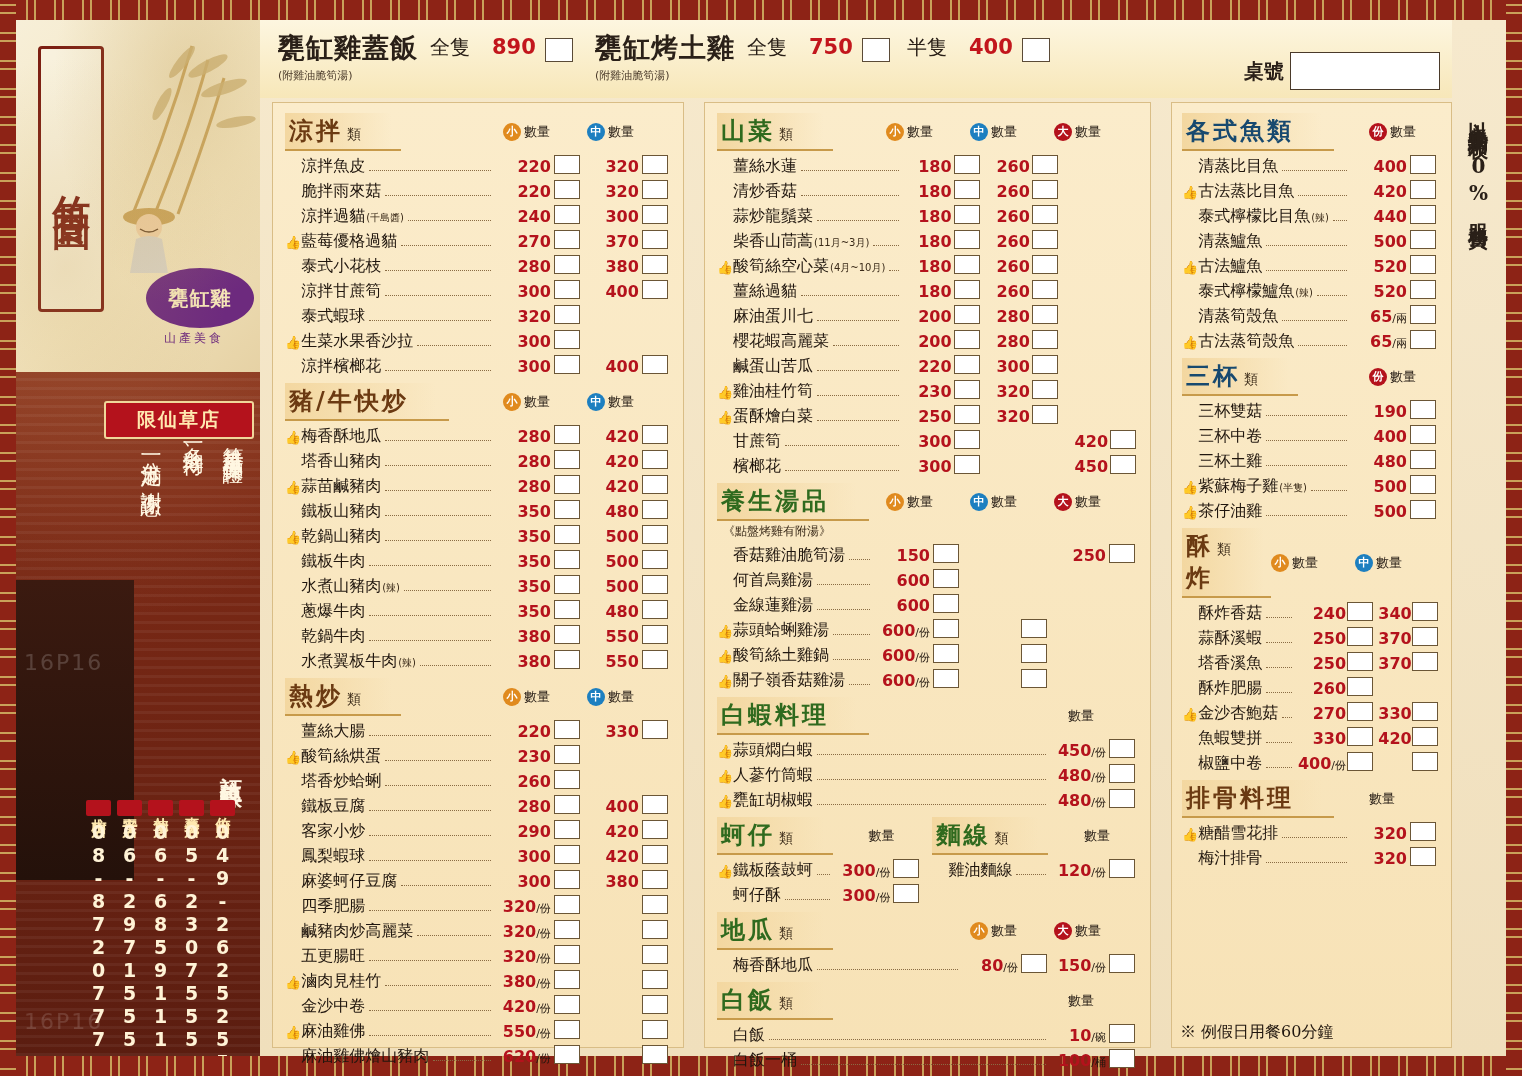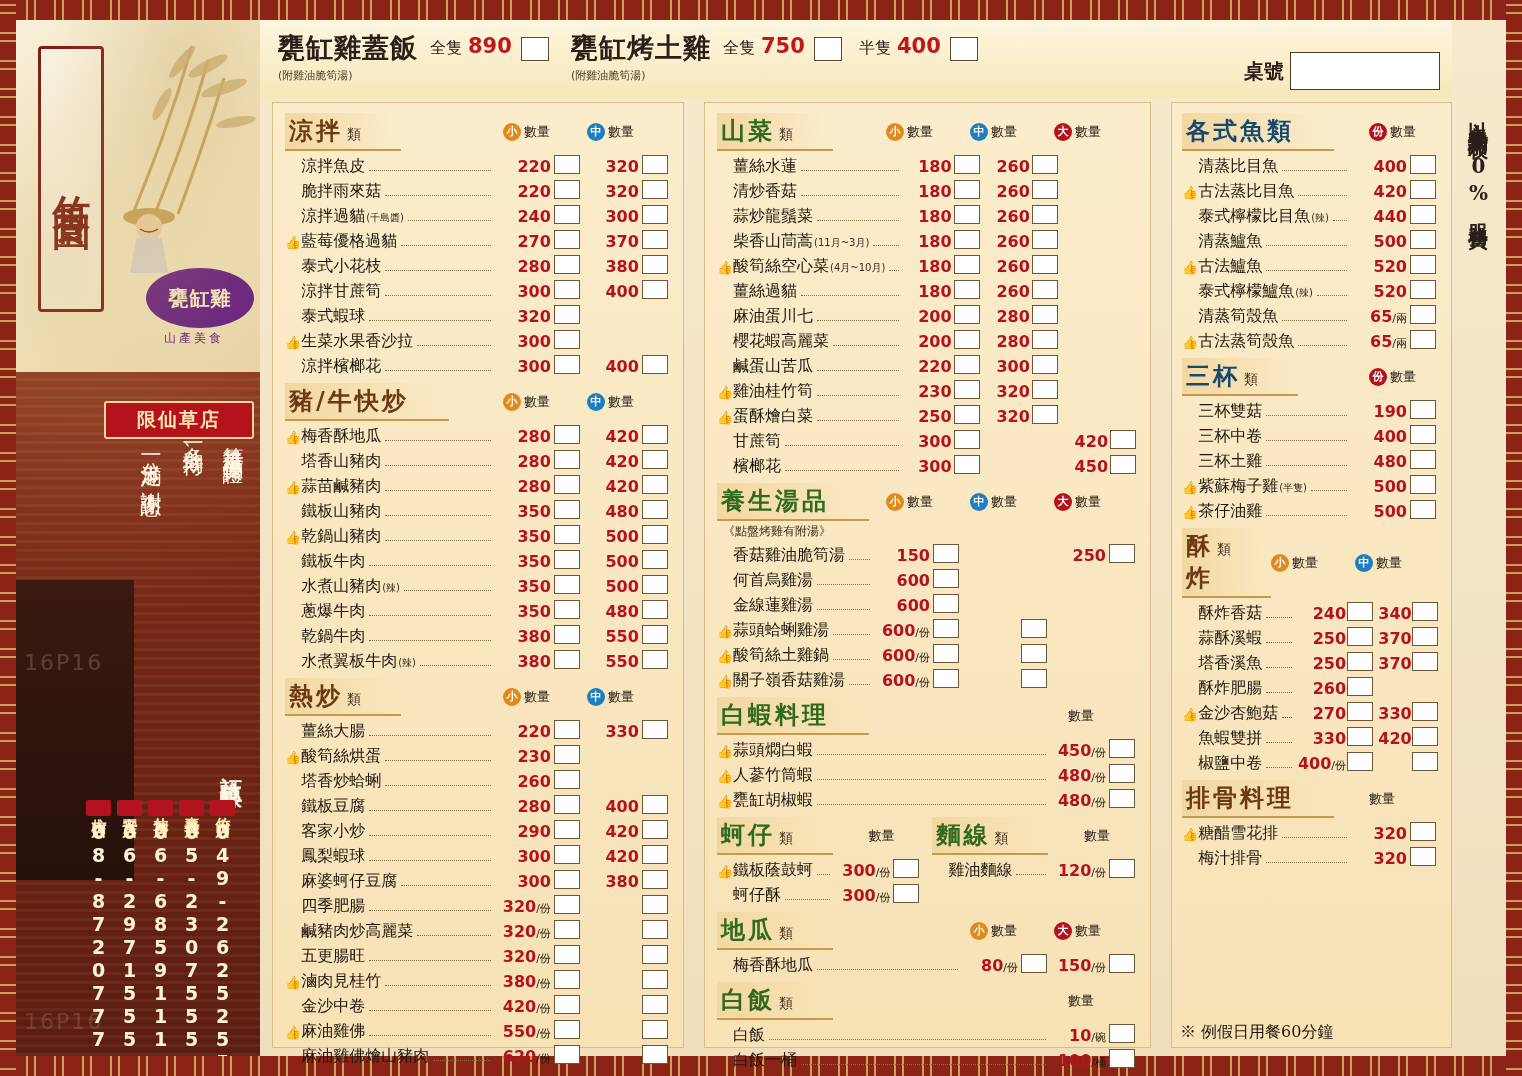--- a/index.html
+++ b/index.html
@@ -127,22 +127,22 @@
 
   
   #header{
     position:absolute;left:244px;right:54px;top:0;height:78px;
     background:linear-gradient(180deg,#fdf6e0,#f7e7b9);
   }
   #hdr-inner{display:flex;align-items:flex-start;height:100%;padding:10px 0 0 18px;gap:8px;}
   .hdr-title{font-size:27px;font-weight:bold;color:#2a2018;
     font-family:"DejaVu Serif","Liberation Serif",serif;letter-spacing:1px;}
   .hdr-sub{font-size:11px;color:#4a3a2a;margin-top:2px;}
-  .hdr-price{font-size:21px;font-weight:bold;color:#c2161c;margin-left:6px;}
-  .hdr-label{font-size:16px;color:#2a2018;margin-left:4px;}
+  .hdr-price{font-size:21px;font-weight:bold;color:#c2161c;margin-left:22px;}
+  .hdr-label{font-size:20px;color:#2a2018;margin-left:4px;}
   .qty-box{display:inline-block;width:26px;height:22px;border:1px solid #5a4a36;background:#fff;
     vertical-align:middle;margin-left:4px;}
   #table-no{position:absolute;right:12px;top:32px;display:flex;align-items:center;gap:6px;}
   #table-no-label{font-size:20px;font-weight:bold;color:#2a2018;
     font-family:"DejaVu Serif","Liberation Serif",serif;}
   #table-no-box{width:148px;height:36px;border:1px solid #4a3a2a;background:#fff;}
 
   
   #cols{
     position:absolute;left:256px;right:54px;top:82px;bottom:8px;

